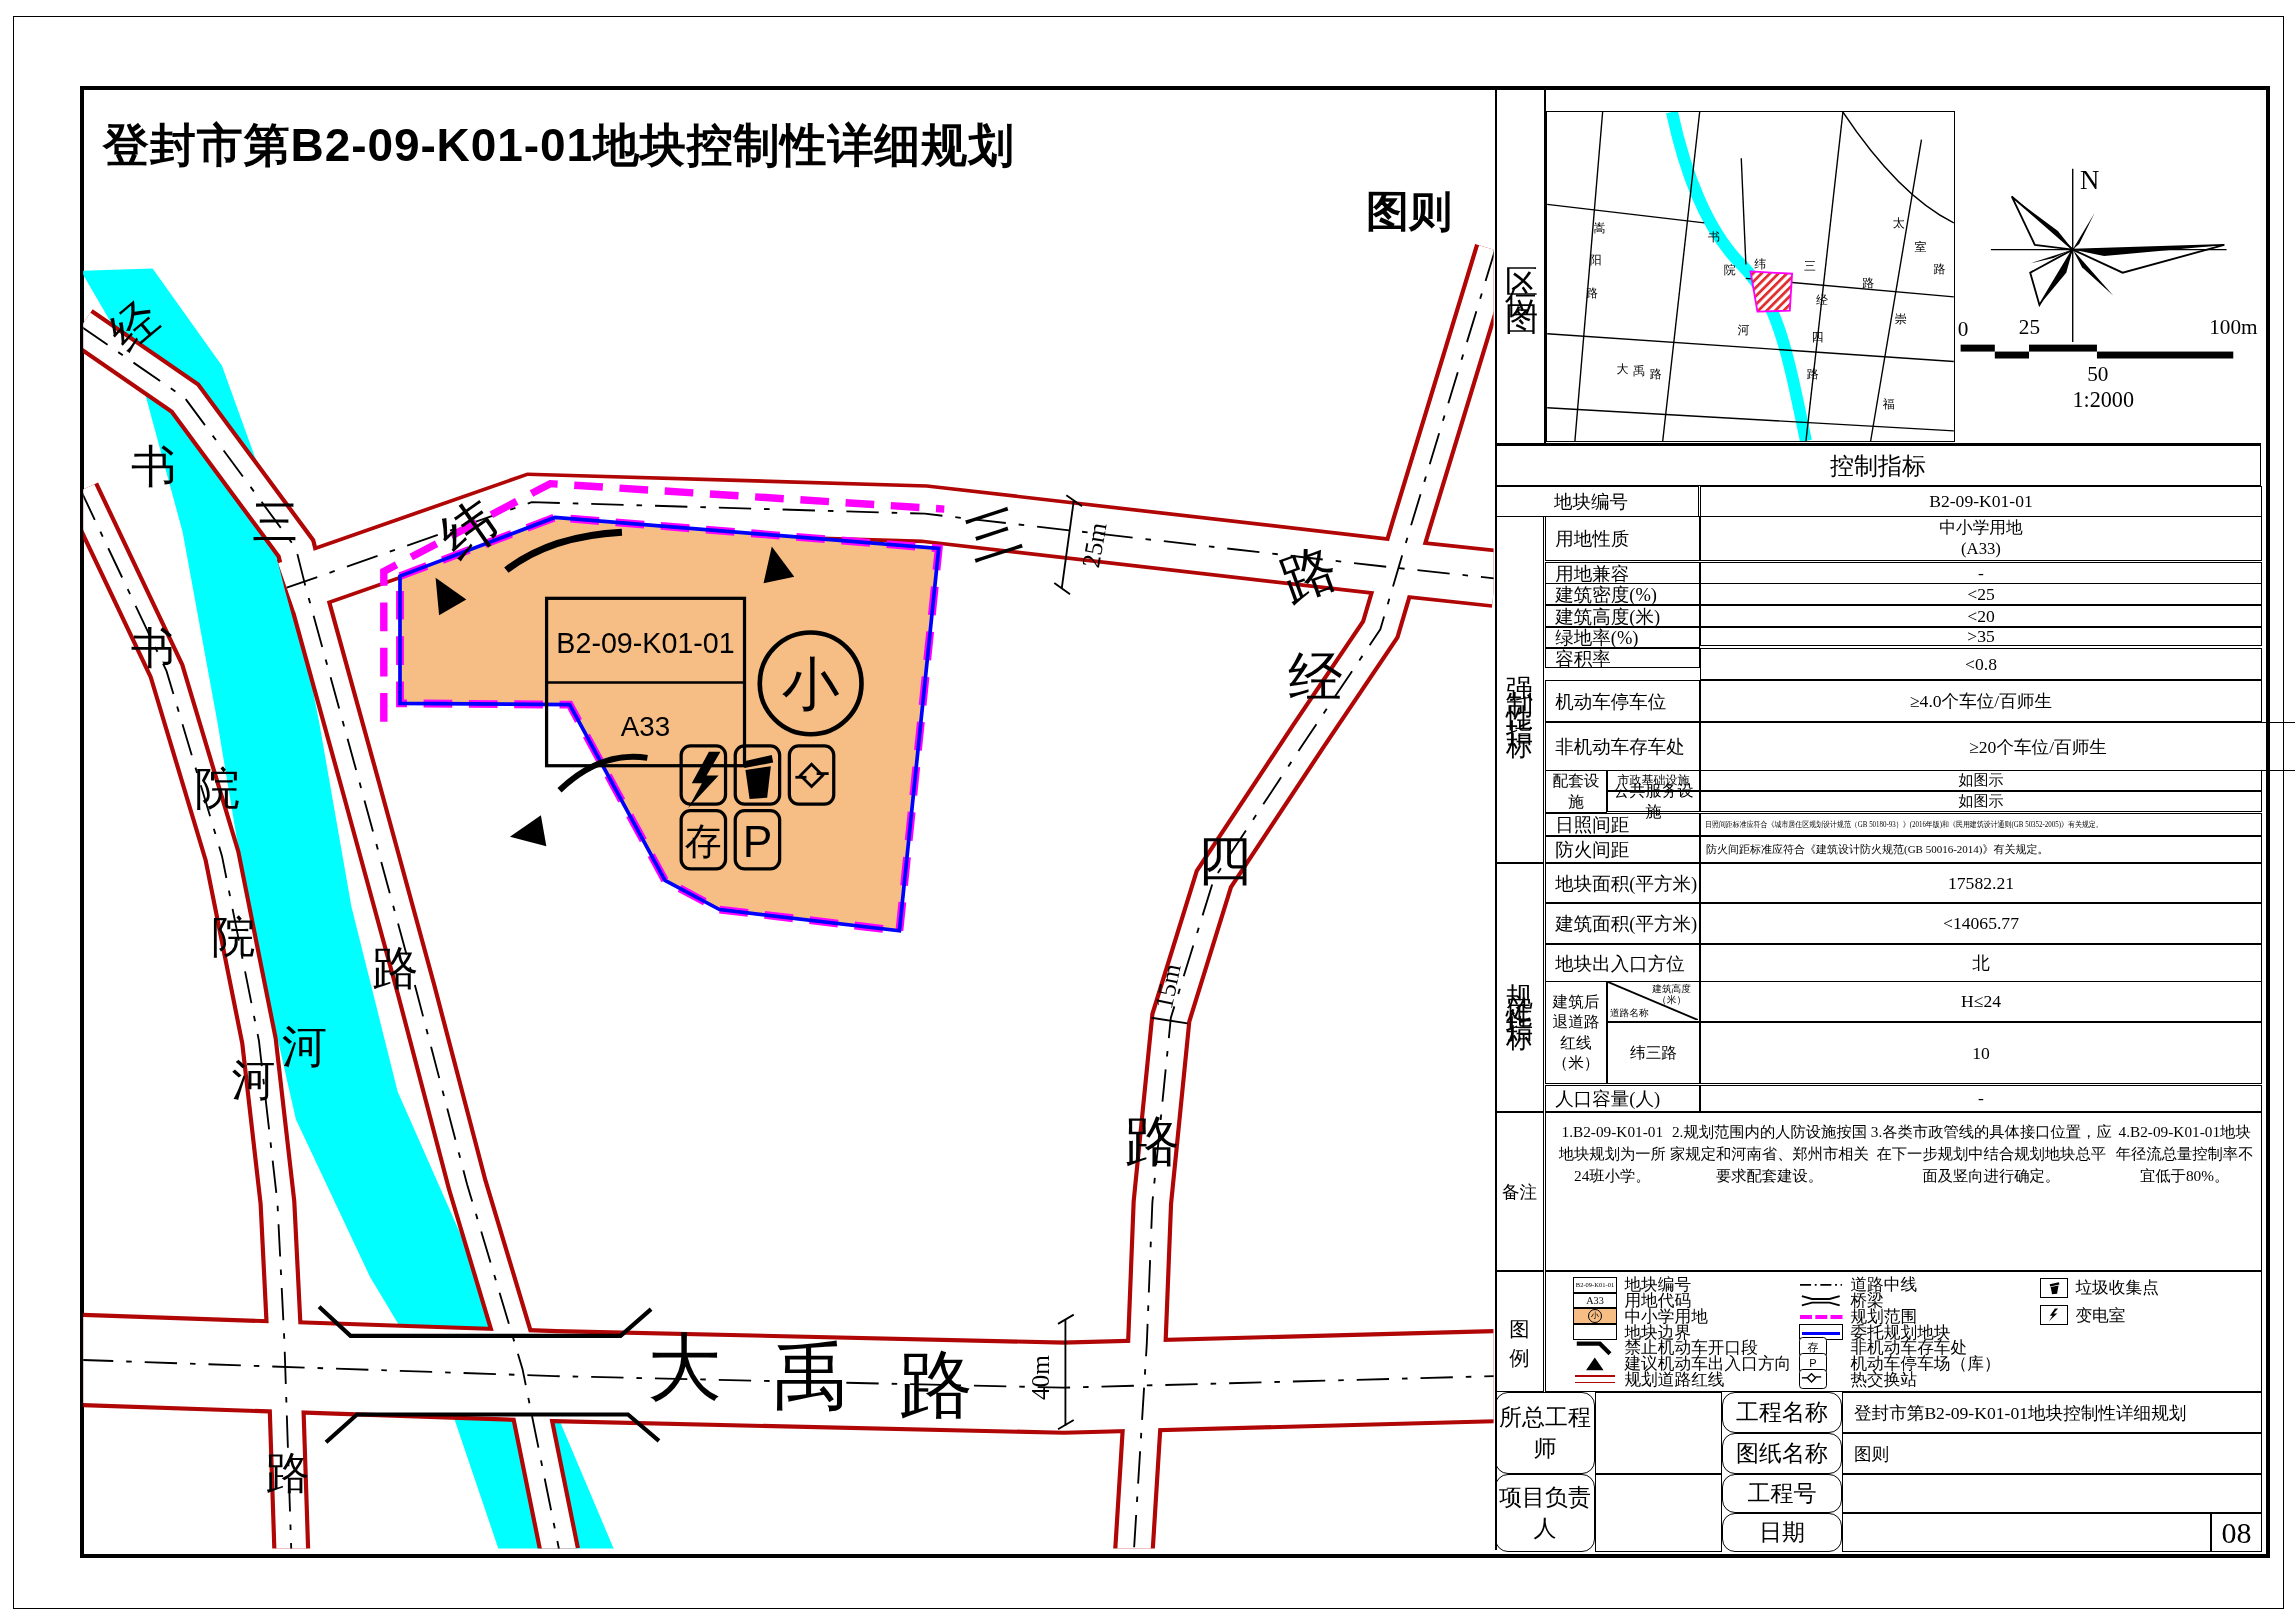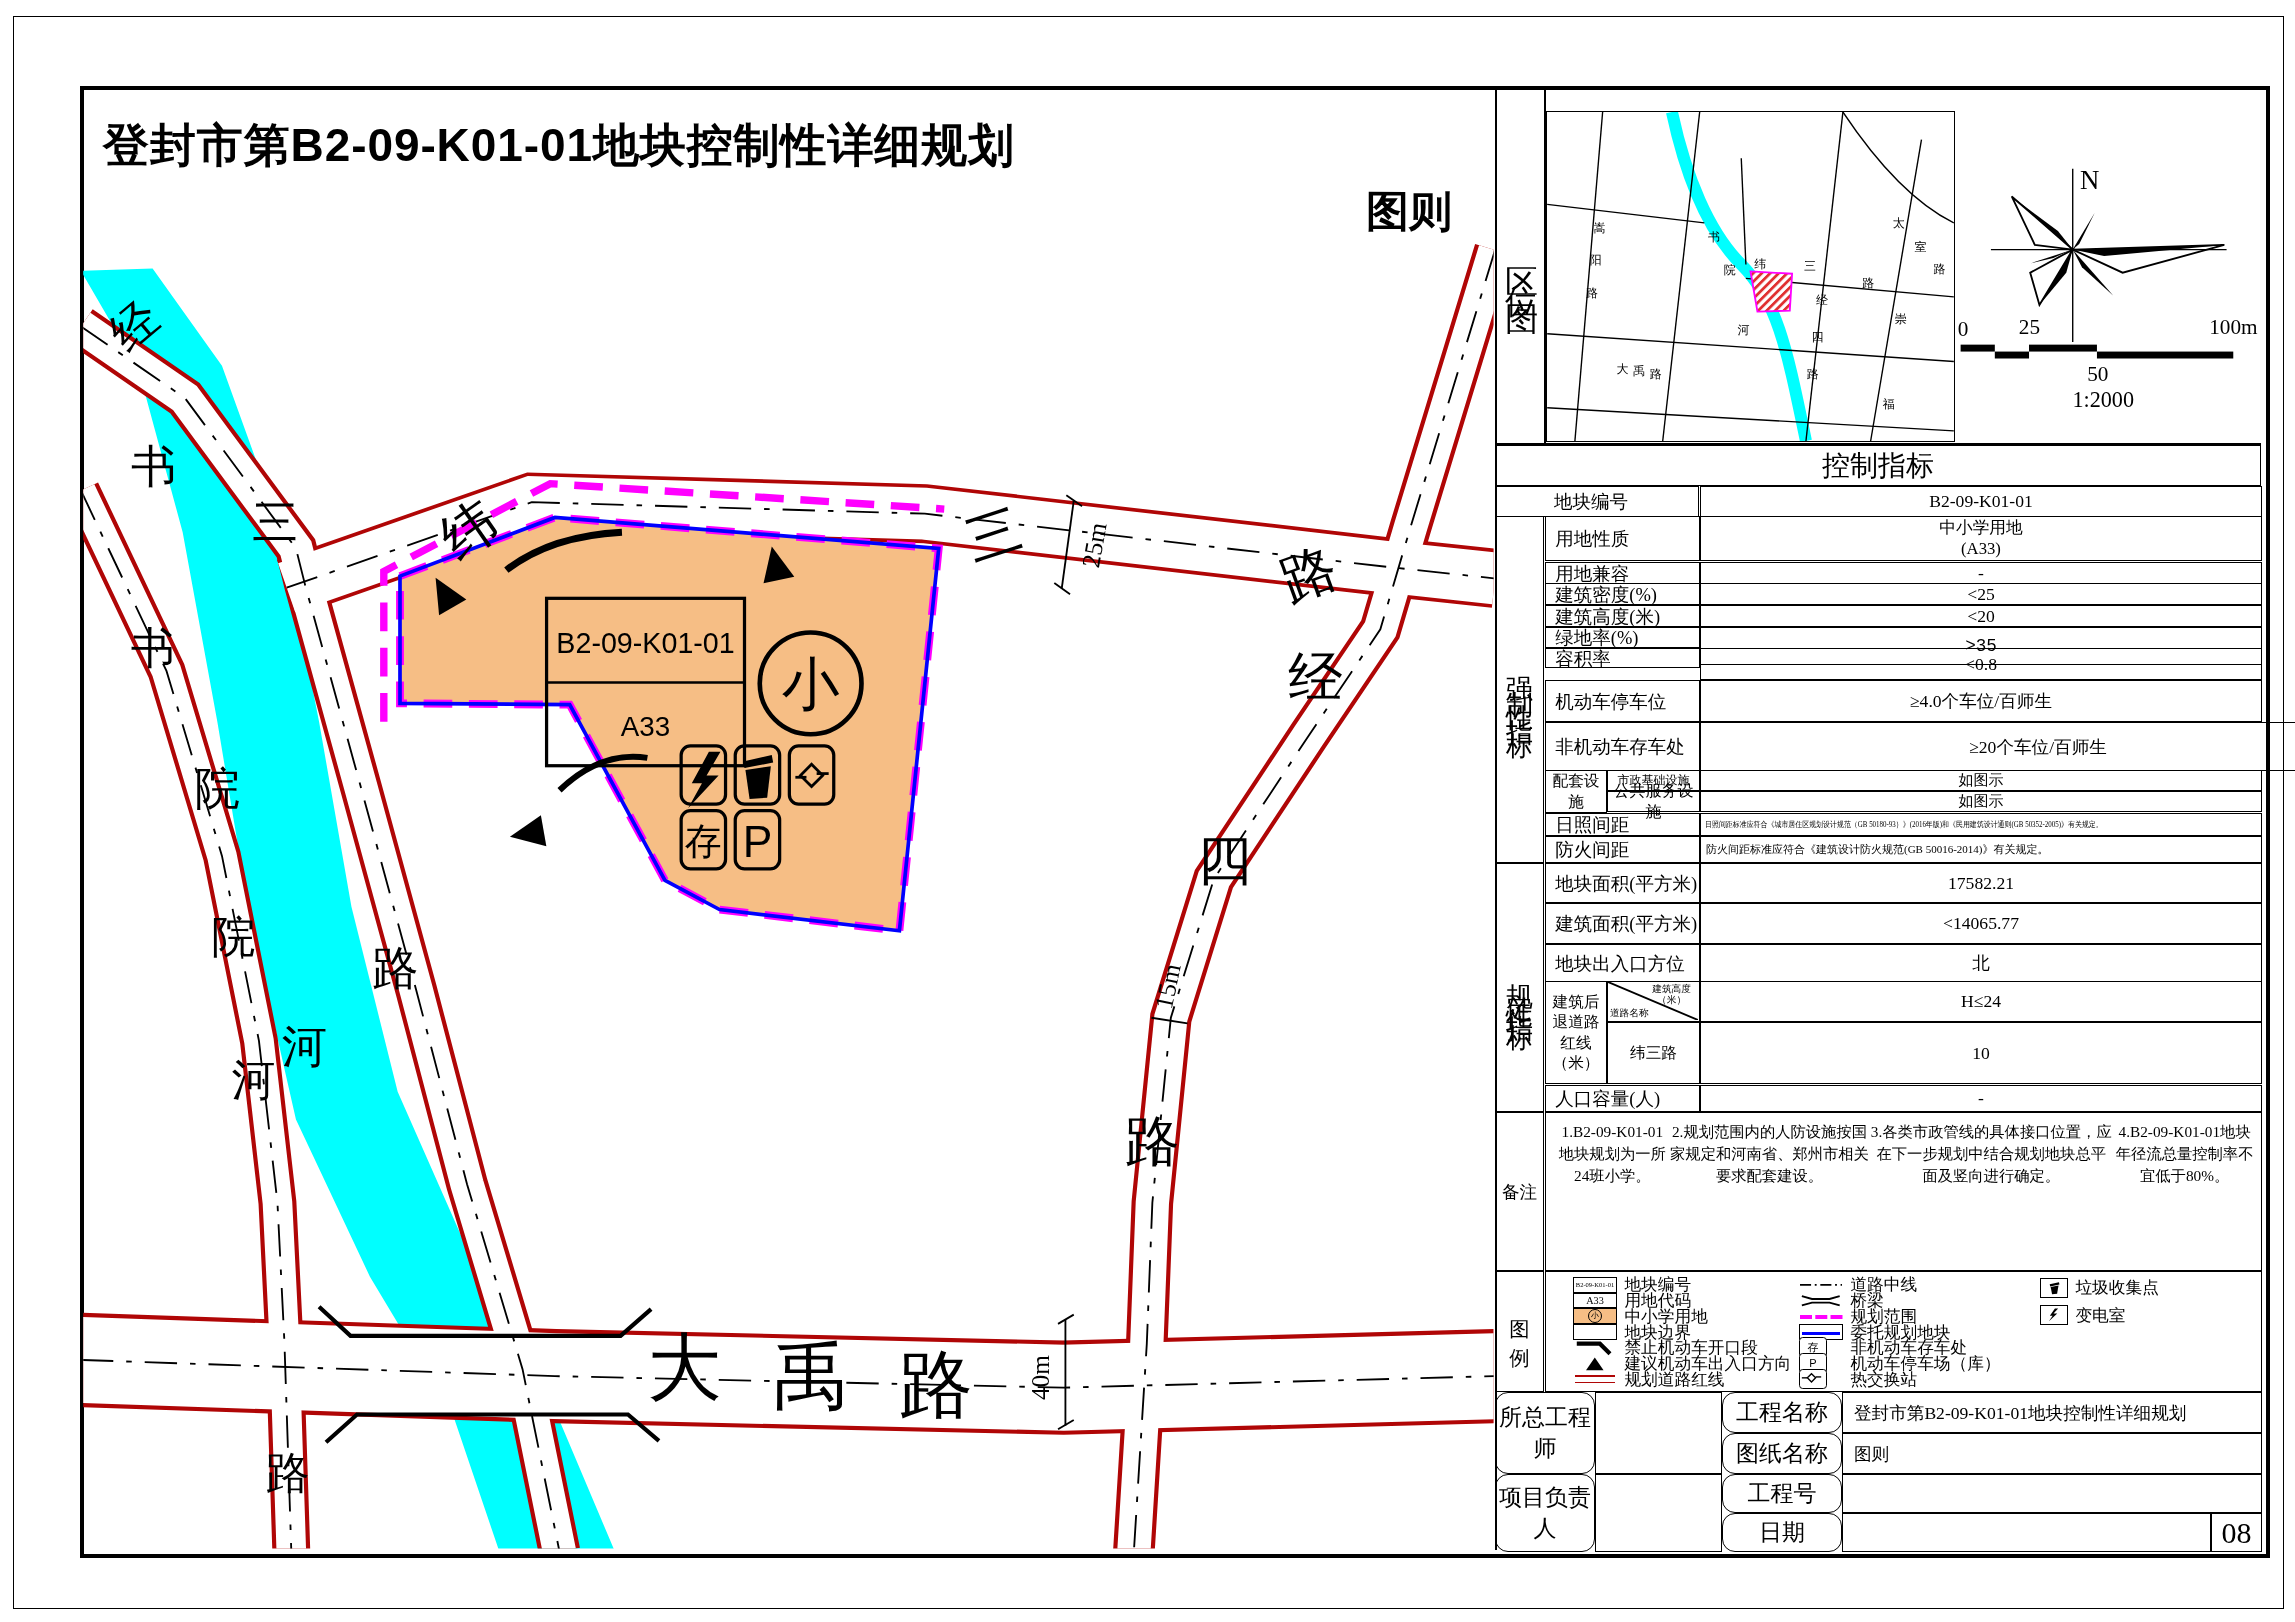--- a/index.html
+++ b/index.html
@@ -243,21 +243,21 @@
     <g font-size="46">
       <text x="4" y="72">0</text>
       <text x="136" y="68">25</text>
       <text x="548" y="68">100m</text>
       <text x="284" y="168">50</text>
       <text x="252" y="225" font-size="48">1:2000</text>
     </g>
   </svg>
 
   <div class="cell" style="left:1495px;top:445px;width:766px;height:41px;border-width:1.9px;">
-    <span style="font-size:28px;">控制指标</span>
+    <span style="font-size:24px;">控制指标</span>
   </div>
 
   <div class="cell left lab" style="left:1495px;top:486px;width:204px;height:30.5px;padding-left:58px;">
       <span>地块编号</span>
     </div>
   <div class="cell val" style="left:1700px;top:486px;width:562px;height:30.5px;">
       <span>B2-09-K01-01</span>
     </div>
 
   <div class="cell vert" style="left:1495px;top:516px;width:49px;height:347px;">
@@ -285,21 +285,21 @@
     </div>
   <div class="cell left lab" style="left:1545px;top:605px;width:155px;height:22px;padding-left:9.3px;">
       <span>建筑高度(米)</span>
     </div>
   <div class="cell val" style="left:1700px;top:605px;width:562px;height:22px;">
       <span>&lt;20</span>
     </div>
   <div class="cell left lab" style="left:1545px;top:627px;width:155px;height:21px;padding-left:9.3px;">
       <span>绿地率(%)</span>
     </div>
-  <div class="cell val" style="left:1700px;top:627px;width:562px;height:38px;font-family:Liberation Mono, monospace;">
+  <div class="cell val" style="left:1700px;top:627px;width:562px;height:19px;">
       <span>&gt;35</span>
     </div>
   <div class="cell left lab" style="left:1545px;top:648px;width:155px;height:20px;padding-left:9.3px;">
       <span>容积率</span>
     </div>
   <div class="cell val" style="left:1700px;top:648px;width:562px;height:32px;">
       <span>&lt;0.8</span>
     </div>
   <div class="cell left lab" style="left:1545px;top:680px;width:155px;height:42px;padding-left:9.3px;">
       <span>机动车停车位</span>

